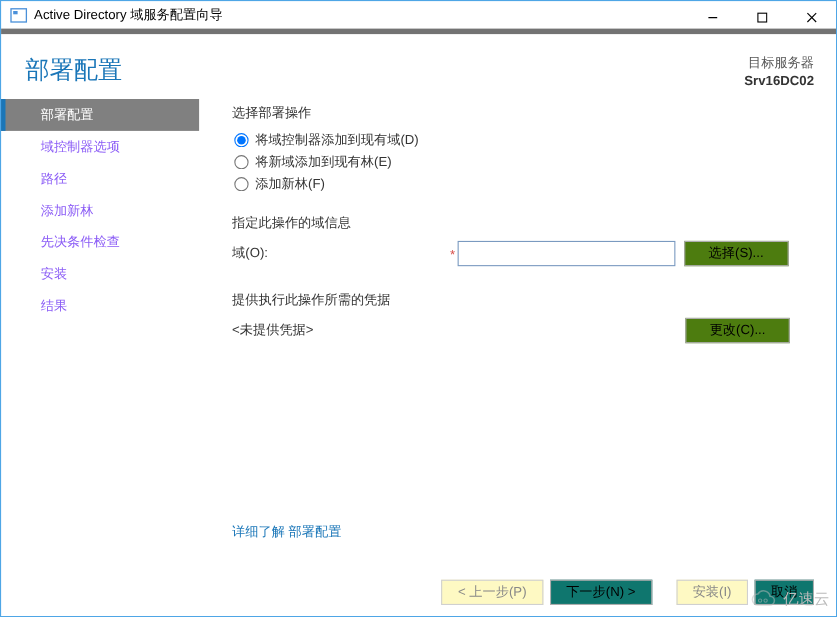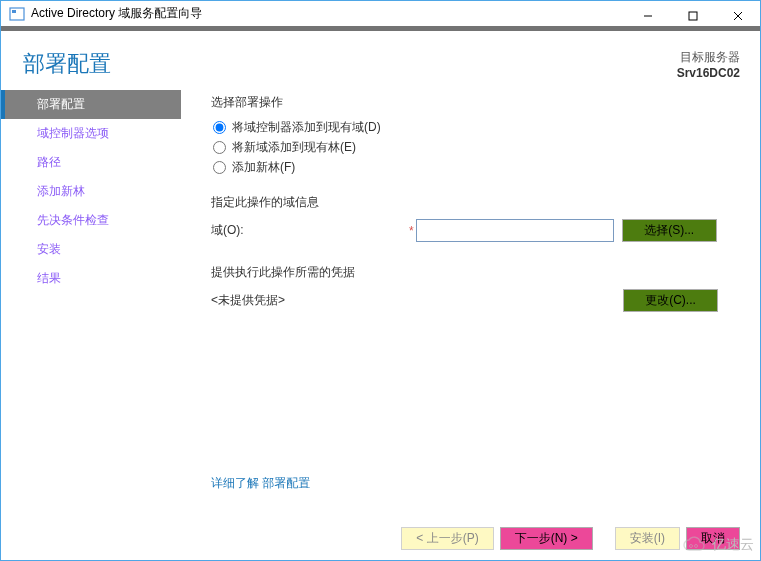--- a/index.html
+++ b/index.html
@@ -28,21 +28,21 @@
     .radio-row input { margin-right: 6px; }
     .form-row { display: flex; align-items: center; margin-top: 6px; }
     .form-label { width: 198px; }
     .req { color: #d9534f; margin-right: 2px; }
     .text-input { width: 198px; height: 23px; border: 1px solid #7a9ac0; padding: 0 4px; font-size: 12px; }
     .side-btn { width: 95px; height: 23px; margin-left: 8px; border: 1px solid #adadad; background: #4d7c0f; font-size: 12px; cursor: pointer; }
     .cred-row { display:flex; align-items:center;}
     .cred-text { width: 404px; }
     .more-link { color: #1a76b8; font-size: 12px; cursor: pointer; position: absolute; left: 210px; bottom: 68px; }
     .footer { position: absolute; bottom: 10px; right: 20px; display: flex; gap: 6px; }
-    .footer-btn { height: 23px; padding: 0 14px; border: 1px solid #adadad; background: #ec4899; font-size: 12px; cursor: pointer; }
+    .footer-btn { height: 23px; padding: 0 14px; border: 1px solid #adadad; background: #0f766e; font-size: 12px; cursor: pointer; }
     .footer-btn.disabled { color: #888; background: #fef9c3; border-color: #d0d0d0; cursor: default; }
     .watermark { position: absolute; right: 6px; bottom: 6px; display: flex; align-items: center; color: #bbb; font-size: 14px; gap: 4px; }
     .watermark svg { opacity: 0.5; }
   </style>
 </head>
 <body>
 
 <div class="titlebar">
   <span class="titlebar-icon">
     <svg width="16" height="16" viewBox="0 0 16 16">

